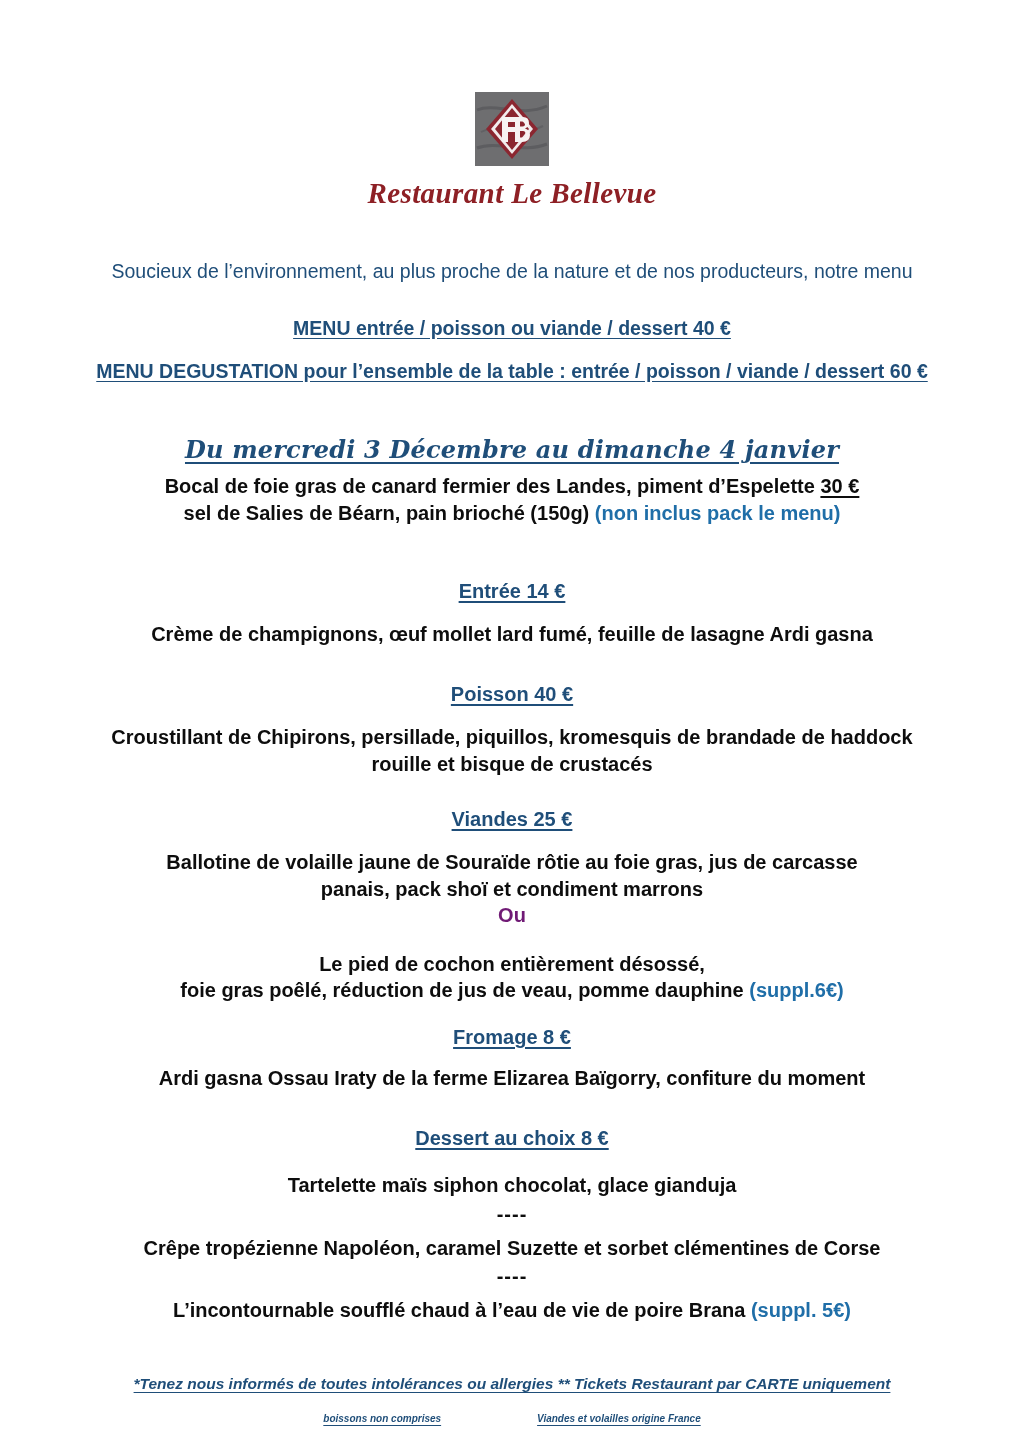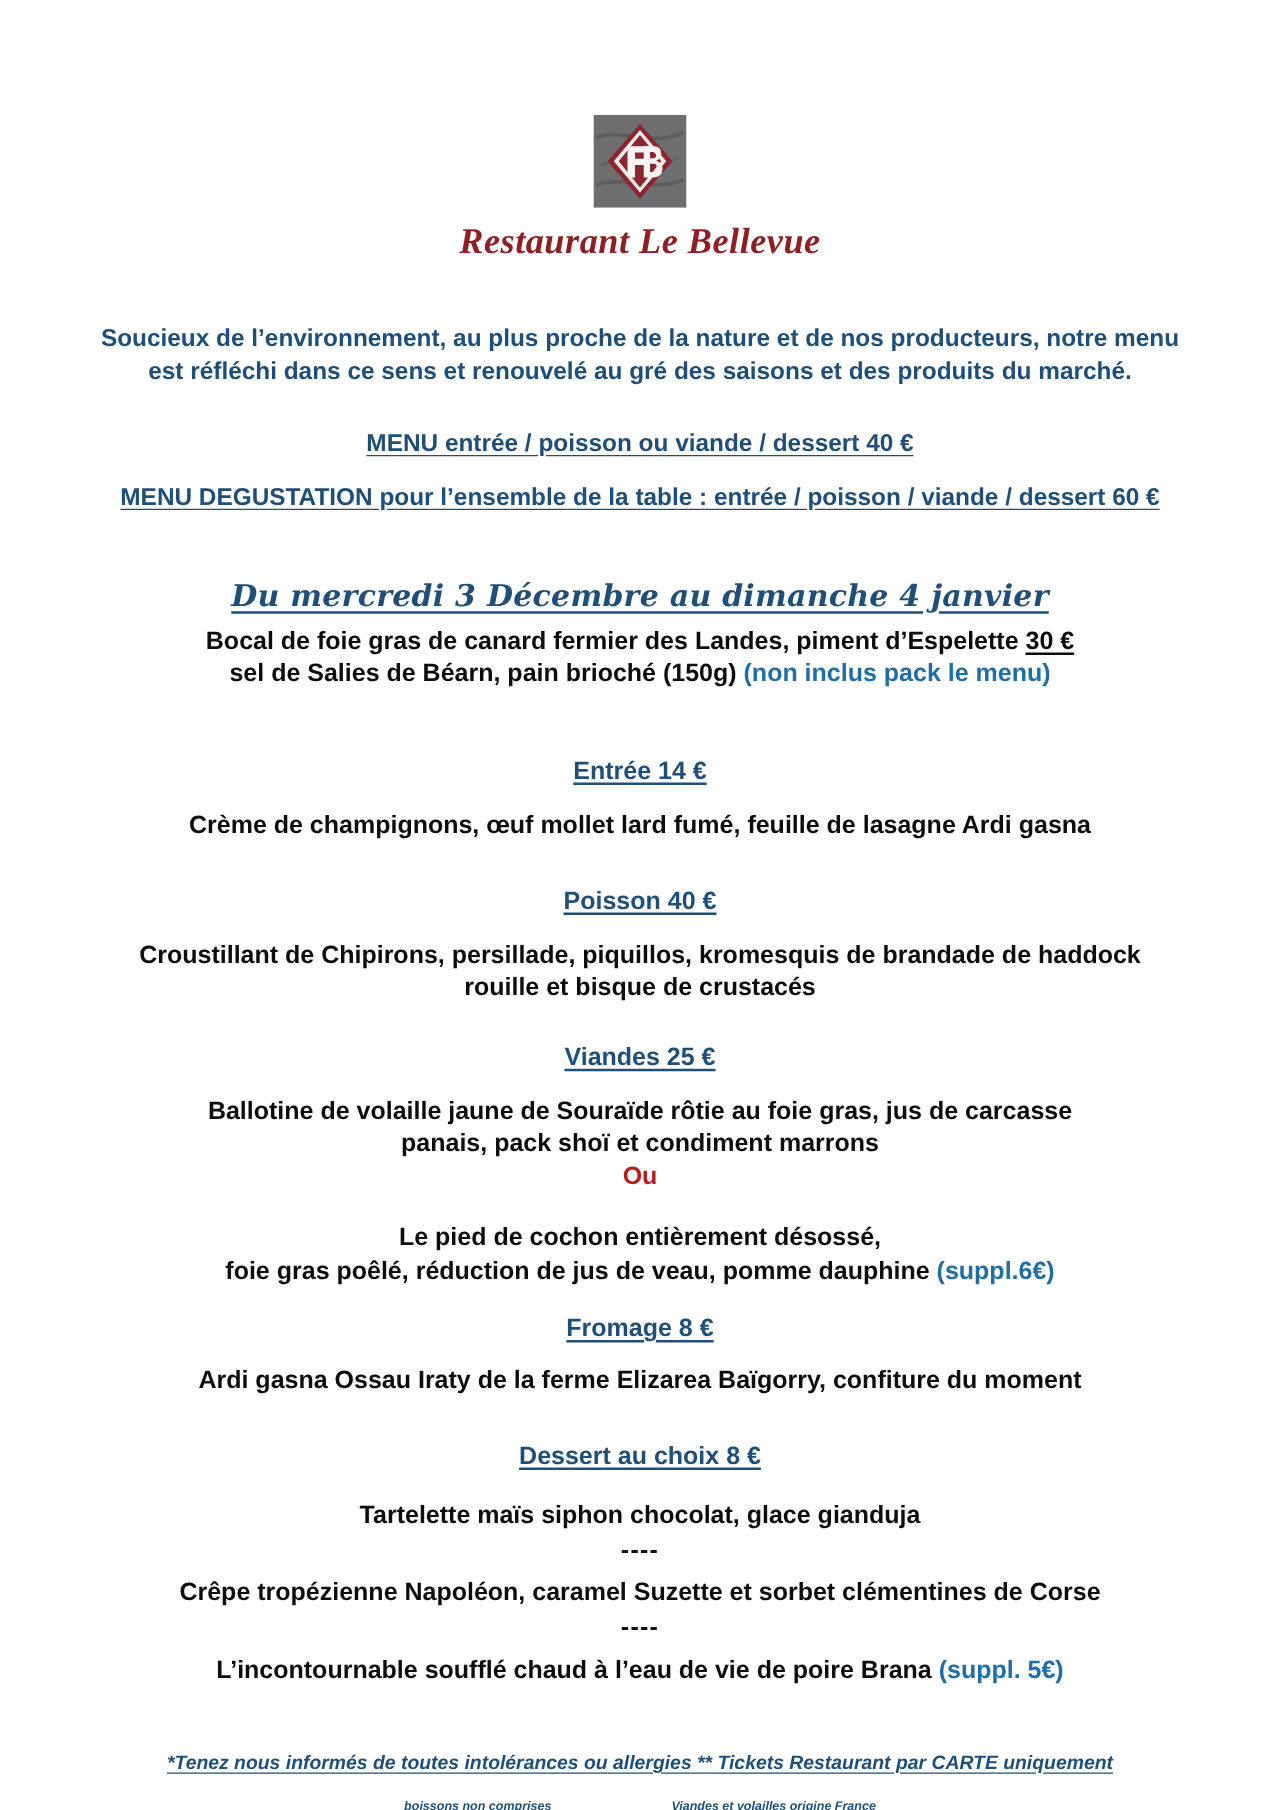--- a/index.html
+++ b/index.html
@@ -45,21 +45,21 @@
     font-weight: 700;
     font-size: 29px;
     letter-spacing: 0.4px;
     color: #8e2025;
   }
 
   
   .intro {
     margin-top: 48px;
     text-align: center;
-    font-weight: 700;
+    font-weight: 400;
     font-size: 19.5px;
     line-height: 1.35;
     color: #1f4e79;
   }
 
   
   .formulas {
     margin-top: 33px;
     text-align: center;
     color: #1f4e79;
@@ -112,21 +112,21 @@
     text-underline-offset: 3px;
   }
 
   .course-block { margin-top: 0; }
 
   .ou {
     margin-top: 2px;
     text-align: center;
     font-weight: 700;
     font-size: 20px;
-    color: #b91c1c;
+    color: #701a75;
   }
 
   .sep {
     text-align: center;
     font-weight: 700;
     font-size: 20px;
     color: #0d0d0d;
     letter-spacing: 1px;
     margin-top: 4px;
   }
@@ -177,21 +177,20 @@
         <polygon points="37,16 54,37 37,58 20,37" fill="#8b2630"></polygon>
         <path d="M27 25 L45 25 L45 30 L33 30 L33 35 L43 35 L43 40 L33 40 L33 50 L27 50 Z" fill="#f7f3f3"></path>
         <path d="M40 25 L48 25 Q54 25 54 31 Q54 35 50 36.5 Q55 38 55 43 Q55 50 47 50 L40 50 Z M45 29.5 L45 34.5 L47.5 34.5 Q50 34.5 50 32 Q50 29.5 47.5 29.5 Z M45 39 L45 45.5 L48 45.5 Q50.5 45.5 50.5 42.2 Q50.5 39 48 39 Z" fill="#f7f3f3"></path>
       </svg>
     </div>
     <div class="restaurant-name">Restaurant Le Bellevue</div>
   </div>
 
   <div class="intro">
     <div>Soucieux de l’environnement, au plus proche de la nature et de nos producteurs, notre menu</div>
-    <div>est réfléchi dans ce sens et renouvelé au gré des saisons et des produits du marché.</div>
   </div>
 
   <div class="formulas">
     <div class="formula">MENU entrée / poisson ou viande / dessert 40 €</div>
     <div class="formula">MENU DEGUSTATION pour l’ensemble de la table : entrée / poisson / viande / dessert 60 €</div>
   </div>
 
   <div class="date-line">Du mercredi 3 Décembre au dimanche 4 janvier</div>
 
   <div class="dish">

